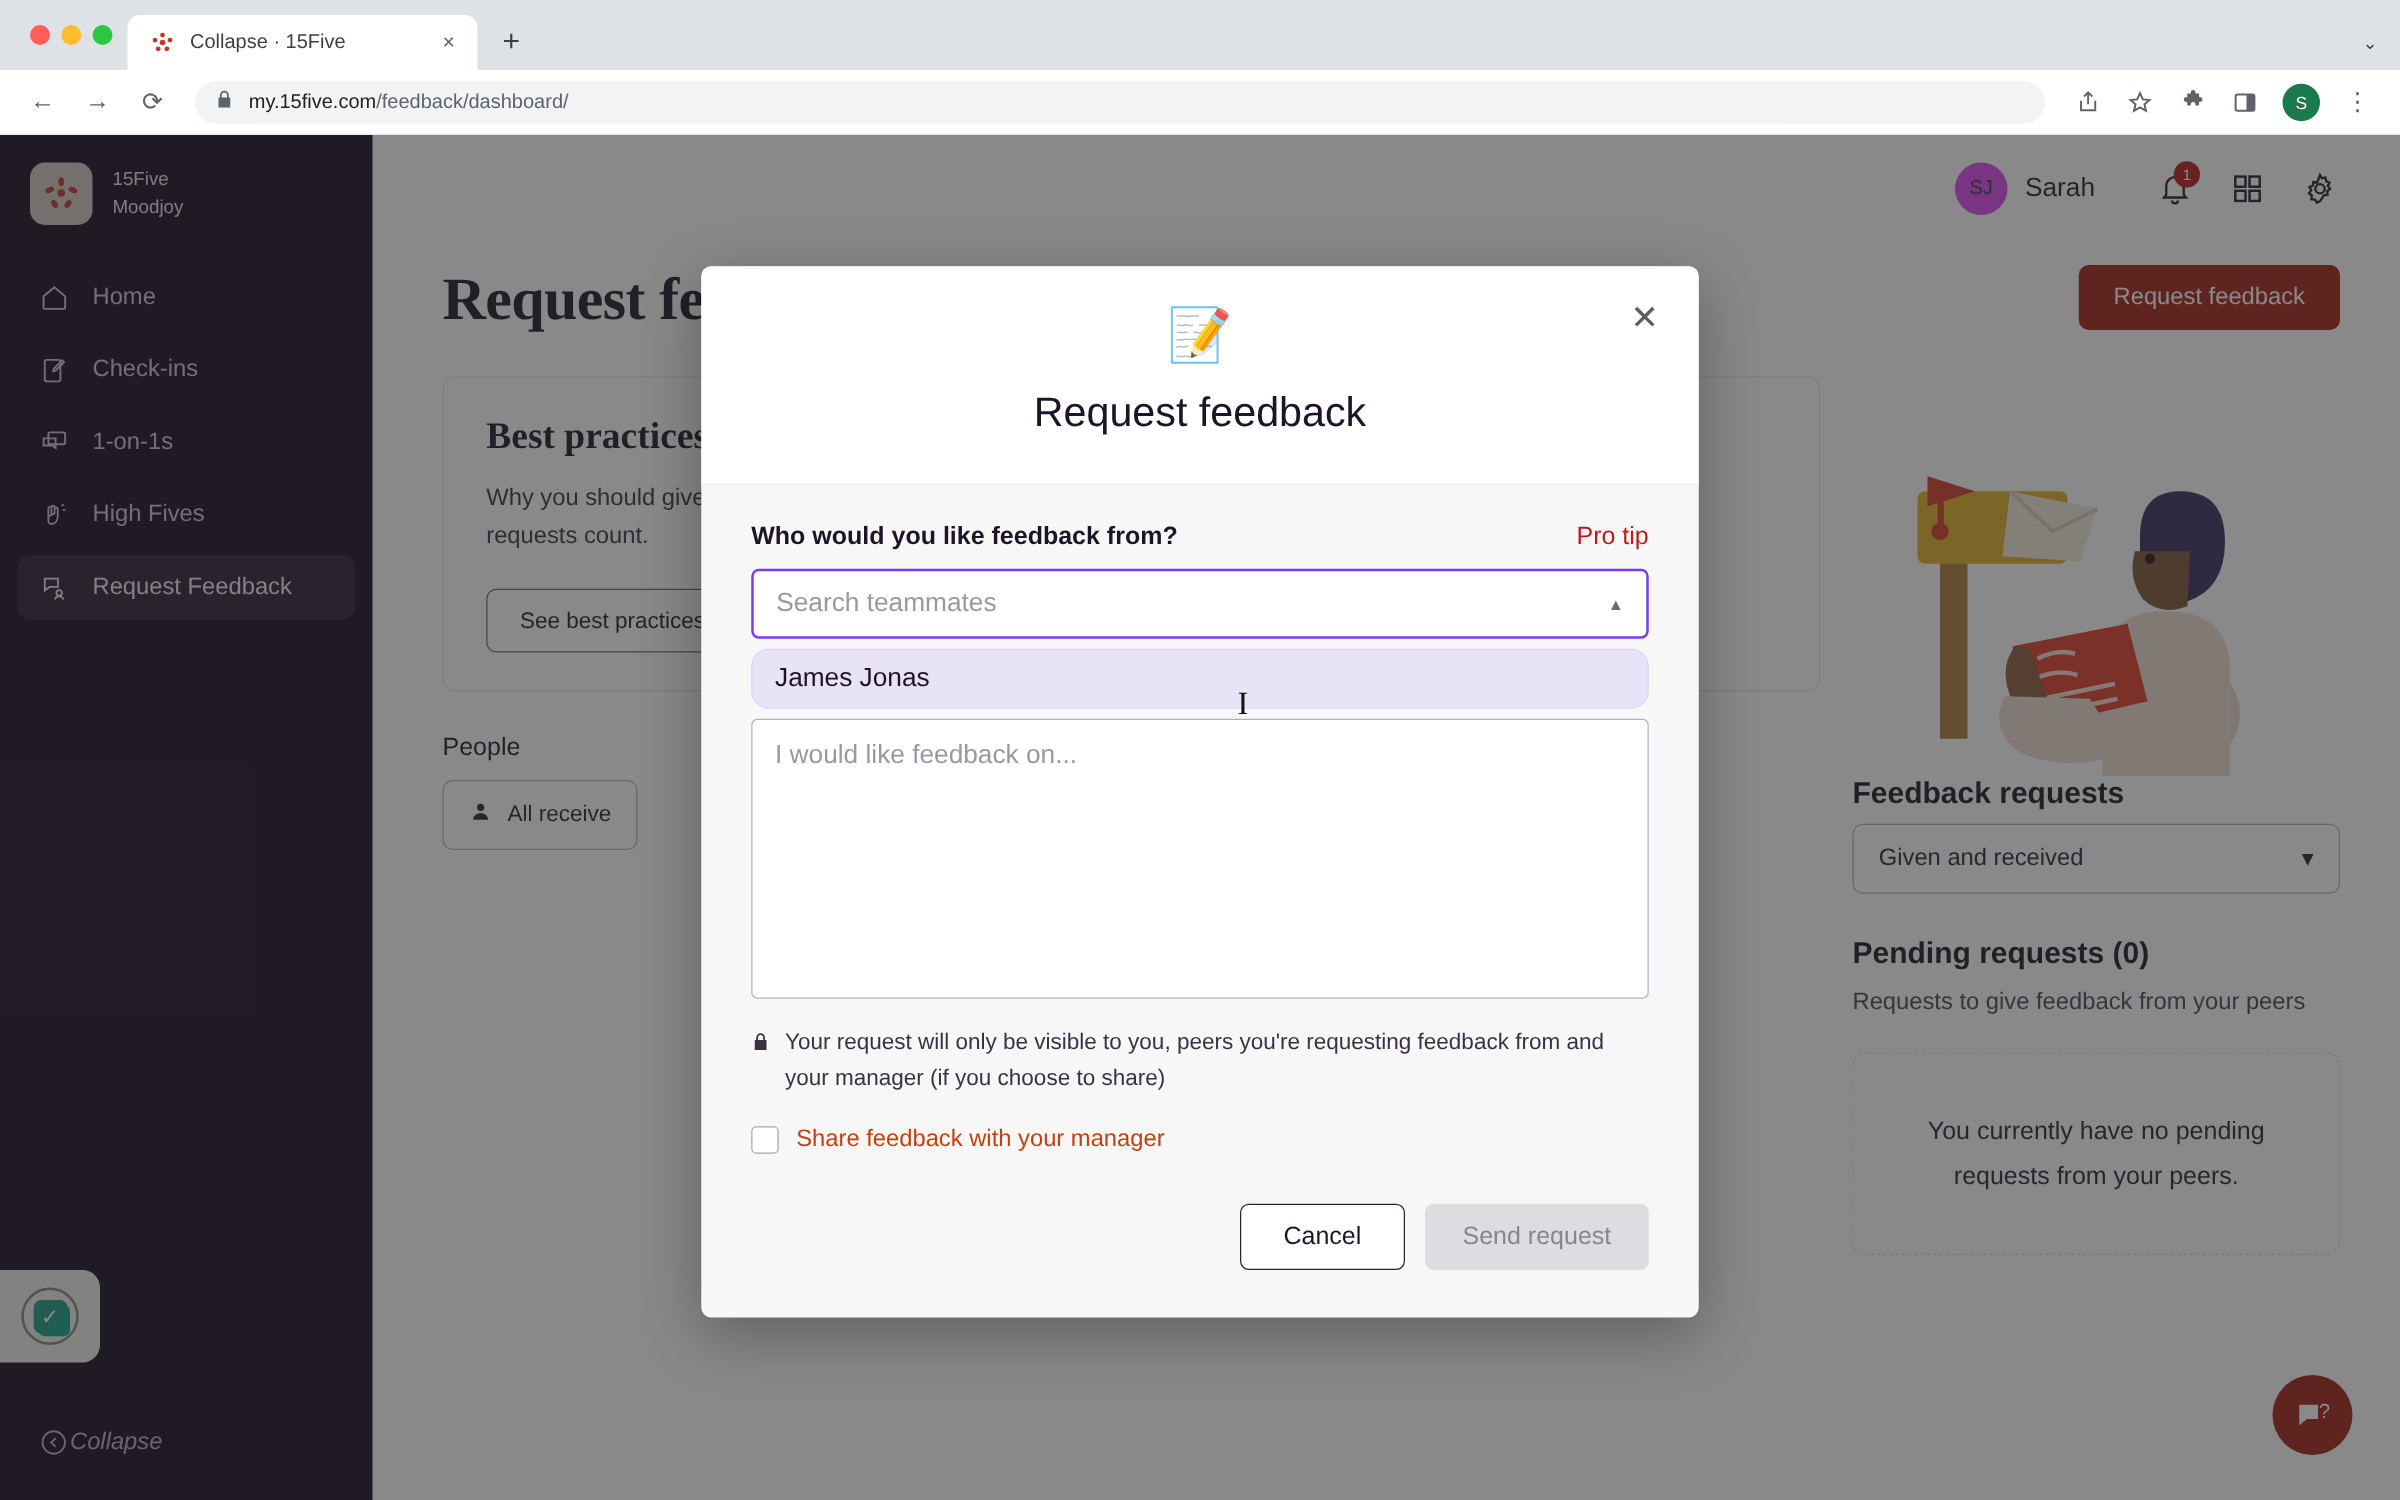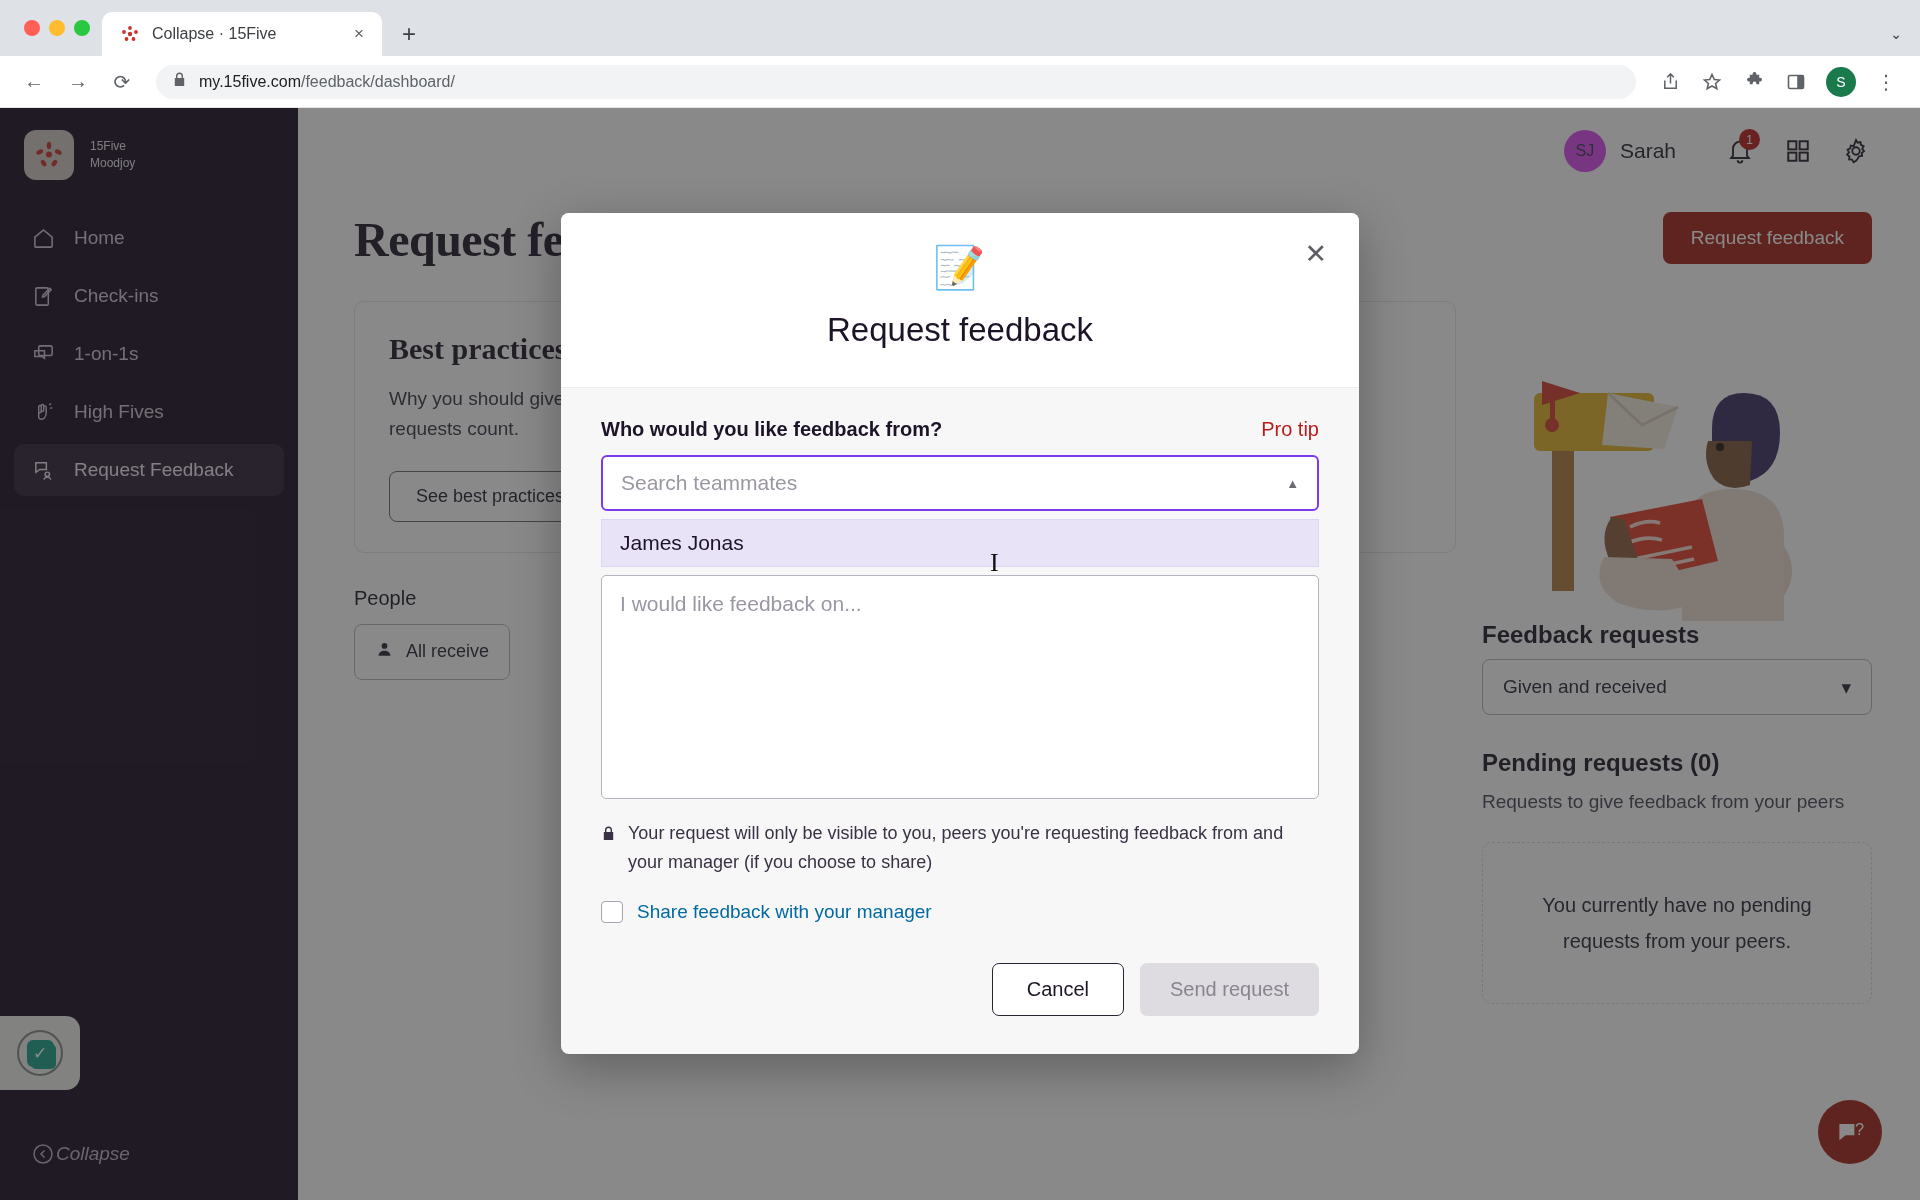--- a/index.html
+++ b/index.html
@@ -73,21 +73,21 @@
 
   .sidebar {
     position: absolute; left: 0; top: 0; width: 298px; height: 1092px;
     background: #170b20; color: #cfc9d4; z-index: 5;
   }
   .org { display: flex; align-items: center; gap: 16px; padding: 22px 24px 10px 24px; }
   .org-logo {
     width: 50px; height: 50px; border-radius: 12px; background: #cfc8c2;
     display: flex; align-items: center; justify-content: center; flex: none;
   }
-  .org-name { font-size: 12px; line-height: 1.45; color: #e6e2ea; font-weight: 500; }
+  .org-name { font-size: 15px; line-height: 1.45; color: #e6e2ea; font-weight: 500; }
   .nav { margin-top: 22px; padding: 0 14px; }
   .nav-item {
     display: flex; align-items: center; gap: 18px; height: 52px;
     padding: 0 16px; border-radius: 10px; color: #cdc6d4; font-size: 19px;
     margin-bottom: 6px;
   }
   .nav-item.active { background: #2b1d35; color: #efeaf3; }
   .nav-ico { width: 26px; height: 26px; flex: none; display: flex; align-items: center; justify-content: center; }
   .collapse {
     position: absolute; left: 14px; bottom: 22px; display: flex;
@@ -227,39 +227,39 @@
   .search-box {
     height: 56px; background: #fff; border: 2px solid #7c3aed;
     border-radius: 6px; display: flex; align-items: center;
     padding: 0 18px; justify-content: space-between;
   }
   .search-ph { font-size: 21px; color: #9b96a3; }
   .caret-up { color: #6d6a72; font-size: 13px; }
   .dd-list { margin-top: 8px; }
   .dd-item {
     height: 48px; background: #e9e3f8; border: 1px solid #ddd5f1;
-    border-radius: 0; display: flex; align-items: center;
+    border-radius: 14px; display: flex; align-items: center;
     padding: 0 18px; font-size: 21px; color: #1d1527;
   }
   .textarea {
     margin-top: 8px; height: 224px; background: #fff;
     border: 1px solid #b6b1be; border-radius: 5px; padding: 16px 18px;
     font-size: 21px; color: #9b96a3;
   }
   .privacy {
     display: flex; gap: 12px; margin-top: 20px; font-size: 18px;
     color: #3a3244; line-height: 1.6; max-width: 720px;
   }
   .lock-ico { flex: none; margin-top: 3px; }
   .checkline { display: flex; align-items: center; gap: 14px; margin-top: 24px; }
   .cbox {
     width: 22px; height: 22px; border: 1px solid #a9a4b1; border-radius: 4px;
     background: #fff; flex: none;
   }
-  .checklabel { font-size: 19px; color: #0369a1; }
+  .checklabel { font-size: 19px; color: #c2410c; }
   .modal-foot {
     display: flex; justify-content: flex-end; gap: 16px;
     padding: 40px 40px 38px 40px;
   }
   .btn-cancel {
     background: #fff; border: 1px solid #2b2435; border-radius: 7px;
     font-size: 20px; padding: 14px 34px; color: #1d1527;
     font-family: "Liberation Sans", sans-serif;
   }
   .btn-send {

